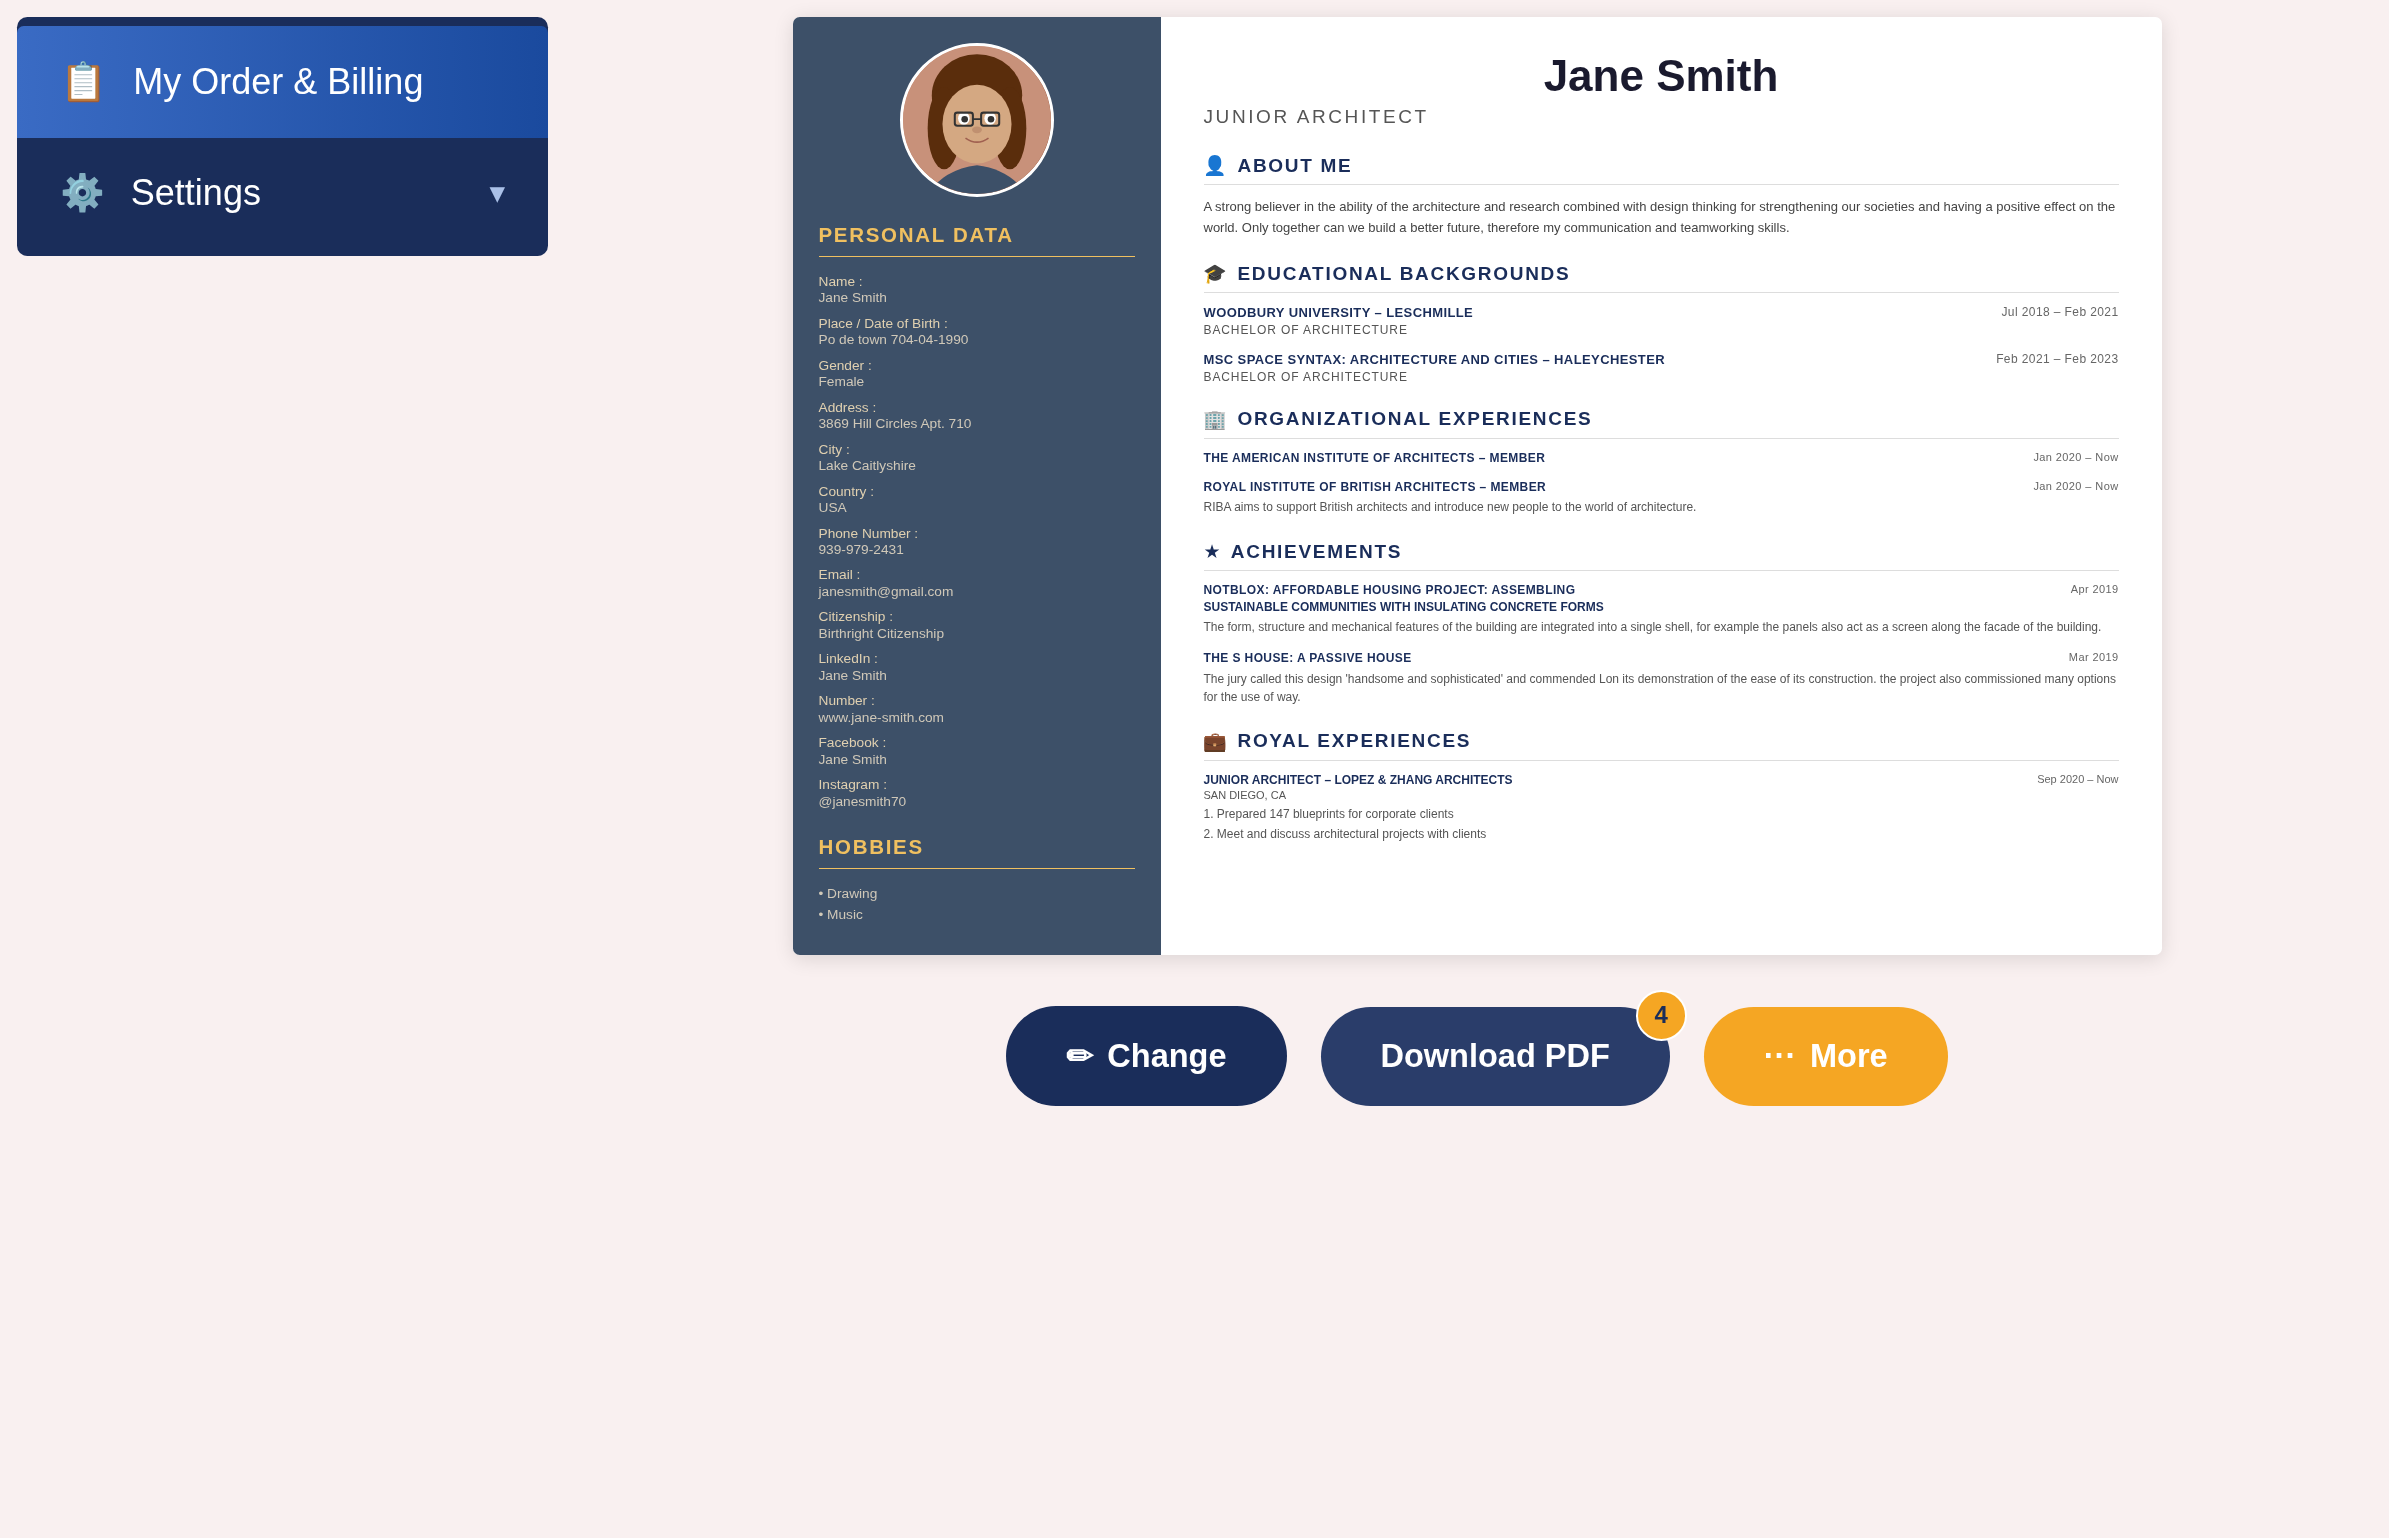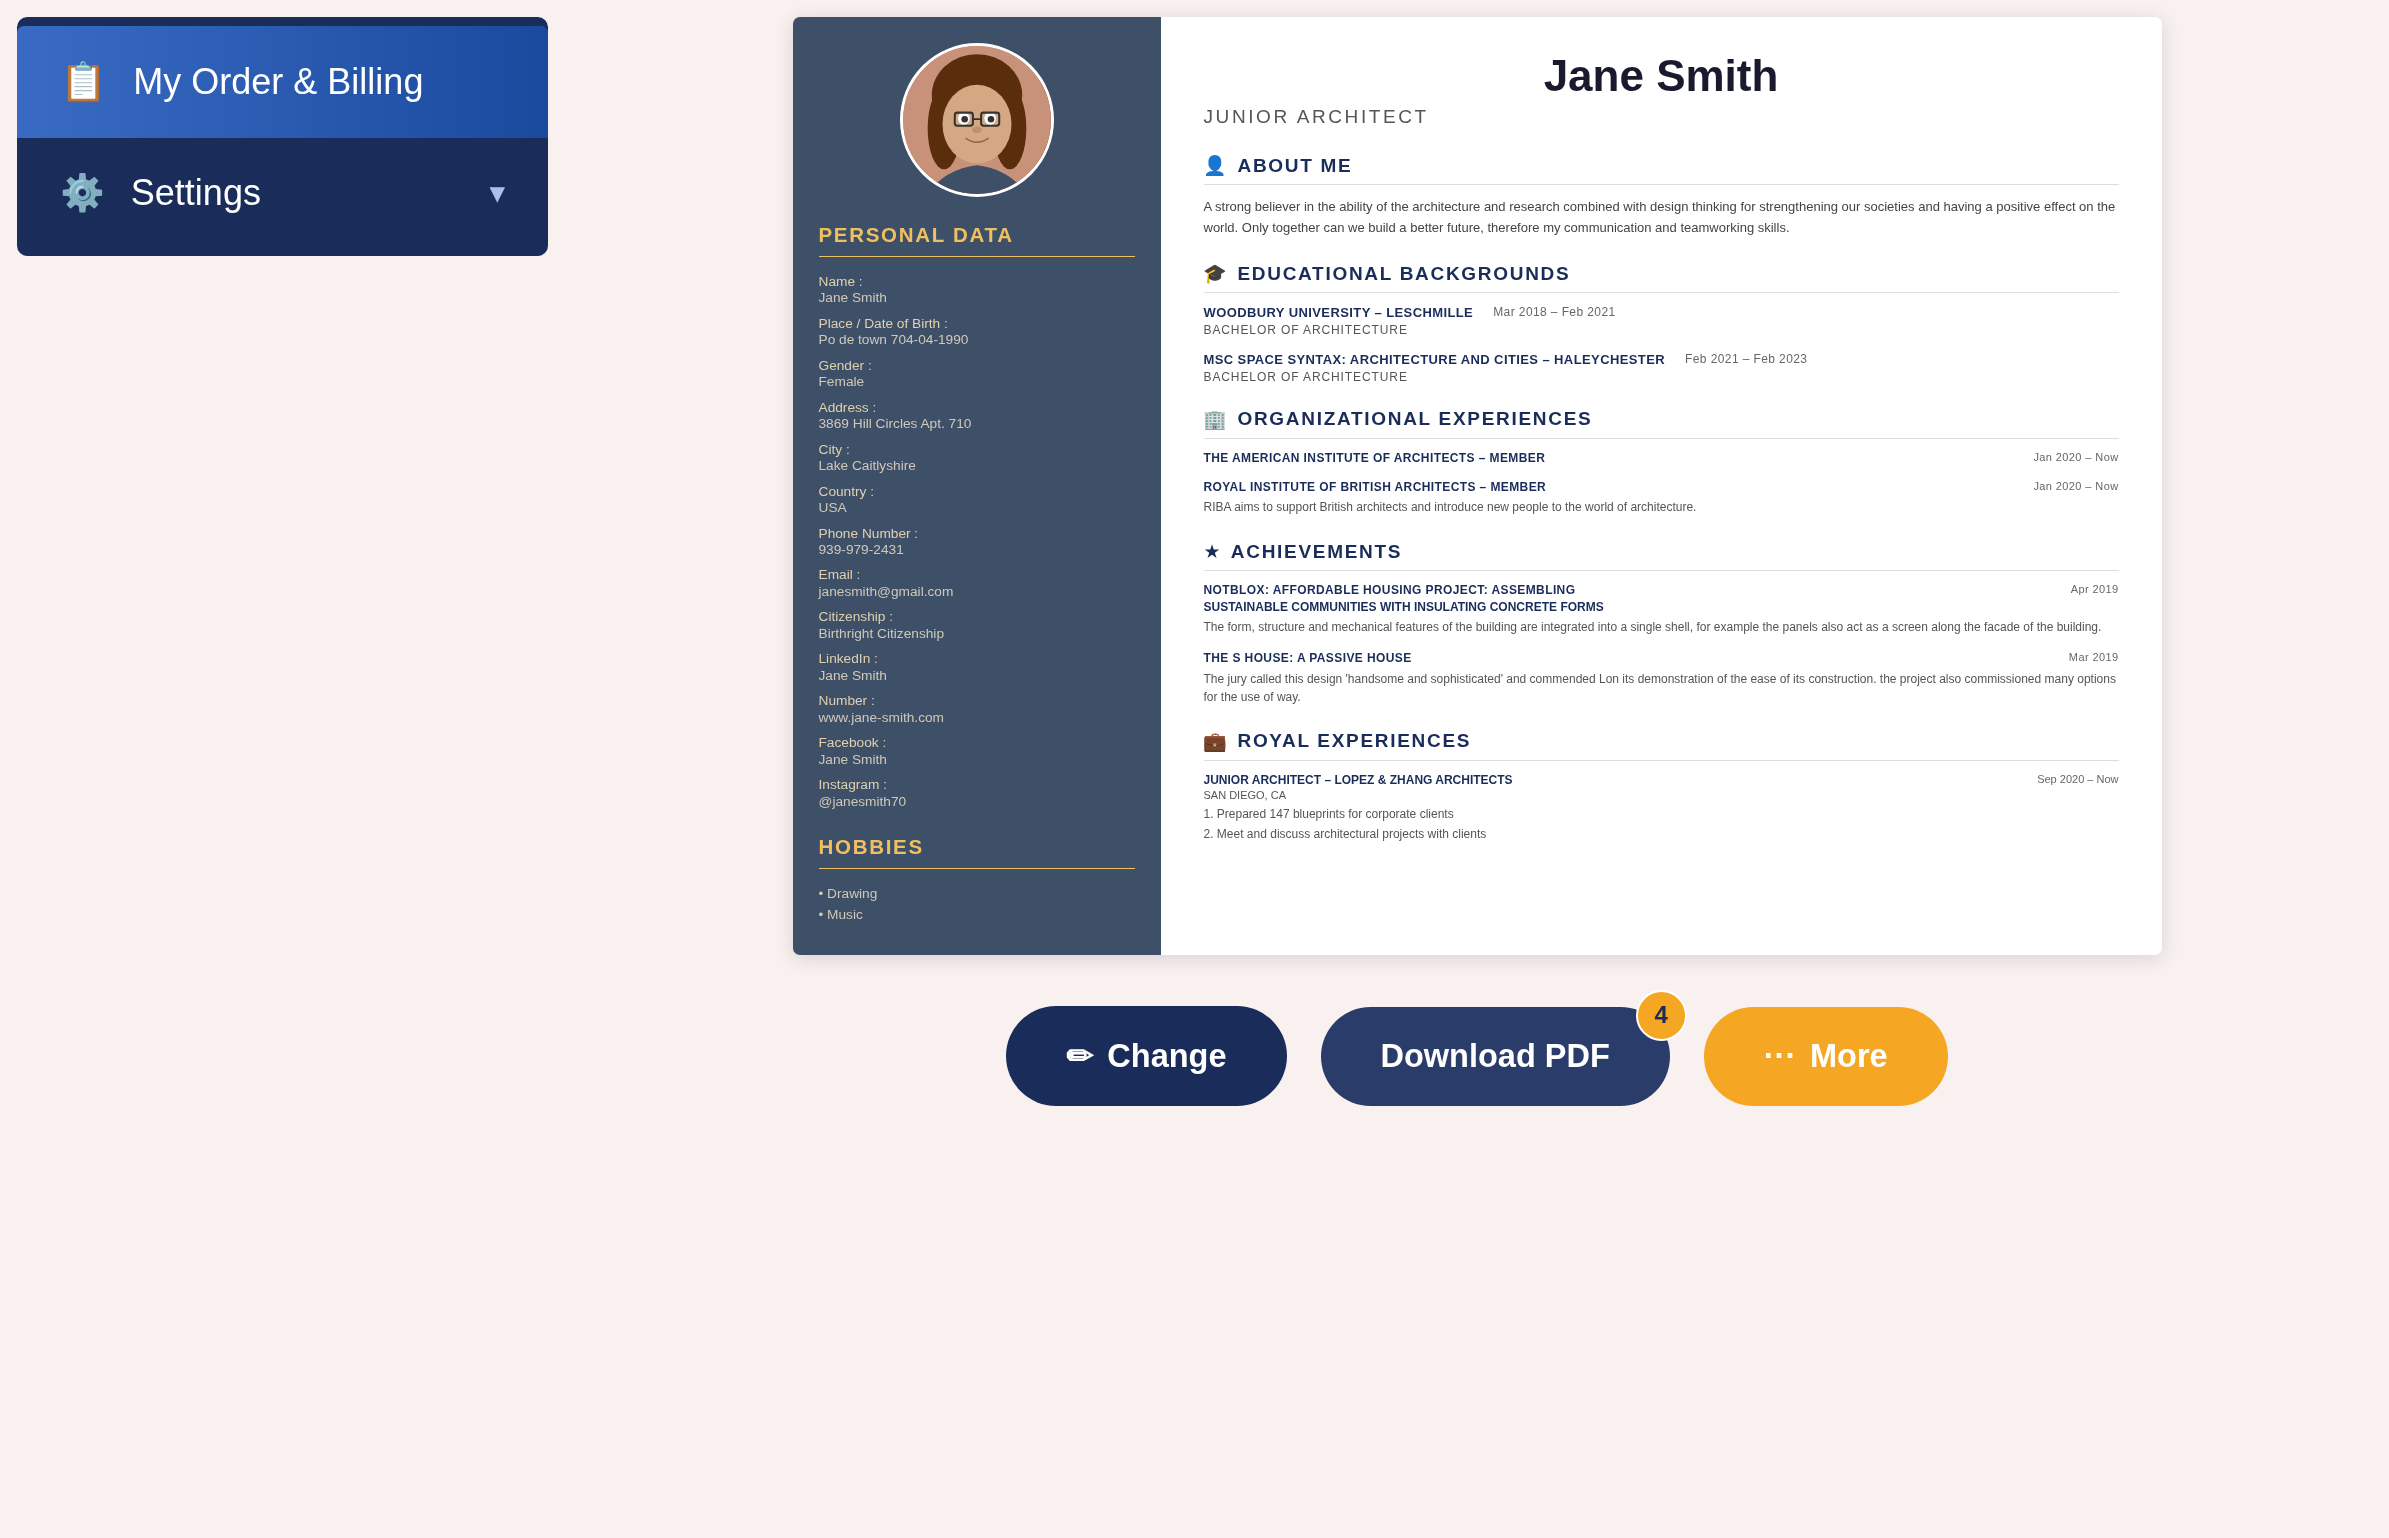--- a/index.html
+++ b/index.html
@@ -216,21 +216,21 @@
       color: #444;
       line-height: 1.6;
     }
 
     .edu-entry {
       margin-bottom: 15.4px;
     }
 
     .edu-school {
       display: flex;
-      justify-content: flex-start;
+      justify-content: space-between;
       font-size: 13px;
       font-weight: 700;
       color: #1a2d5a;
       letter-spacing: 0.4px;
       gap: 20px;
     }
 
     .edu-date {
       font-size: 12px;
       color: #666;
@@ -507,21 +507,21 @@
       <div class="about-text">A strong believer in the ability of the architecture and research combined with design thinking for strengthening our societies and having a positive effect on the world. Only together can we build a better future, therefore my communication and teamworking skills.</div>
 
       <div class="section-header">
         <span class="section-icon">🎓</span>
         <span class="section-title-text">EDUCATIONAL BACKGROUNDS</span>
       </div>
 
       <div class="edu-entry">
         <div class="edu-school">
           <span>WOODBURY UNIVERSITY – LESCHMILLE</span>
-          <span class="edu-date">Mar 2018 – Feb 2021</span>
+          <span class="edu-date">Jul 2018 – Feb 2021</span>
         </div>
         <div class="edu-degree">BACHELOR OF ARCHITECTURE</div>
       </div>
 
       <div class="edu-entry">
         <div class="edu-school">
           <span>MSC SPACE SYNTAX: ARCHITECTURE AND CITIES – HALEYCHESTER</span>
           <span class="edu-date">Feb 2021 – Feb 2023</span>
         </div>
         <div class="edu-degree">BACHELOR OF ARCHITECTURE</div>

